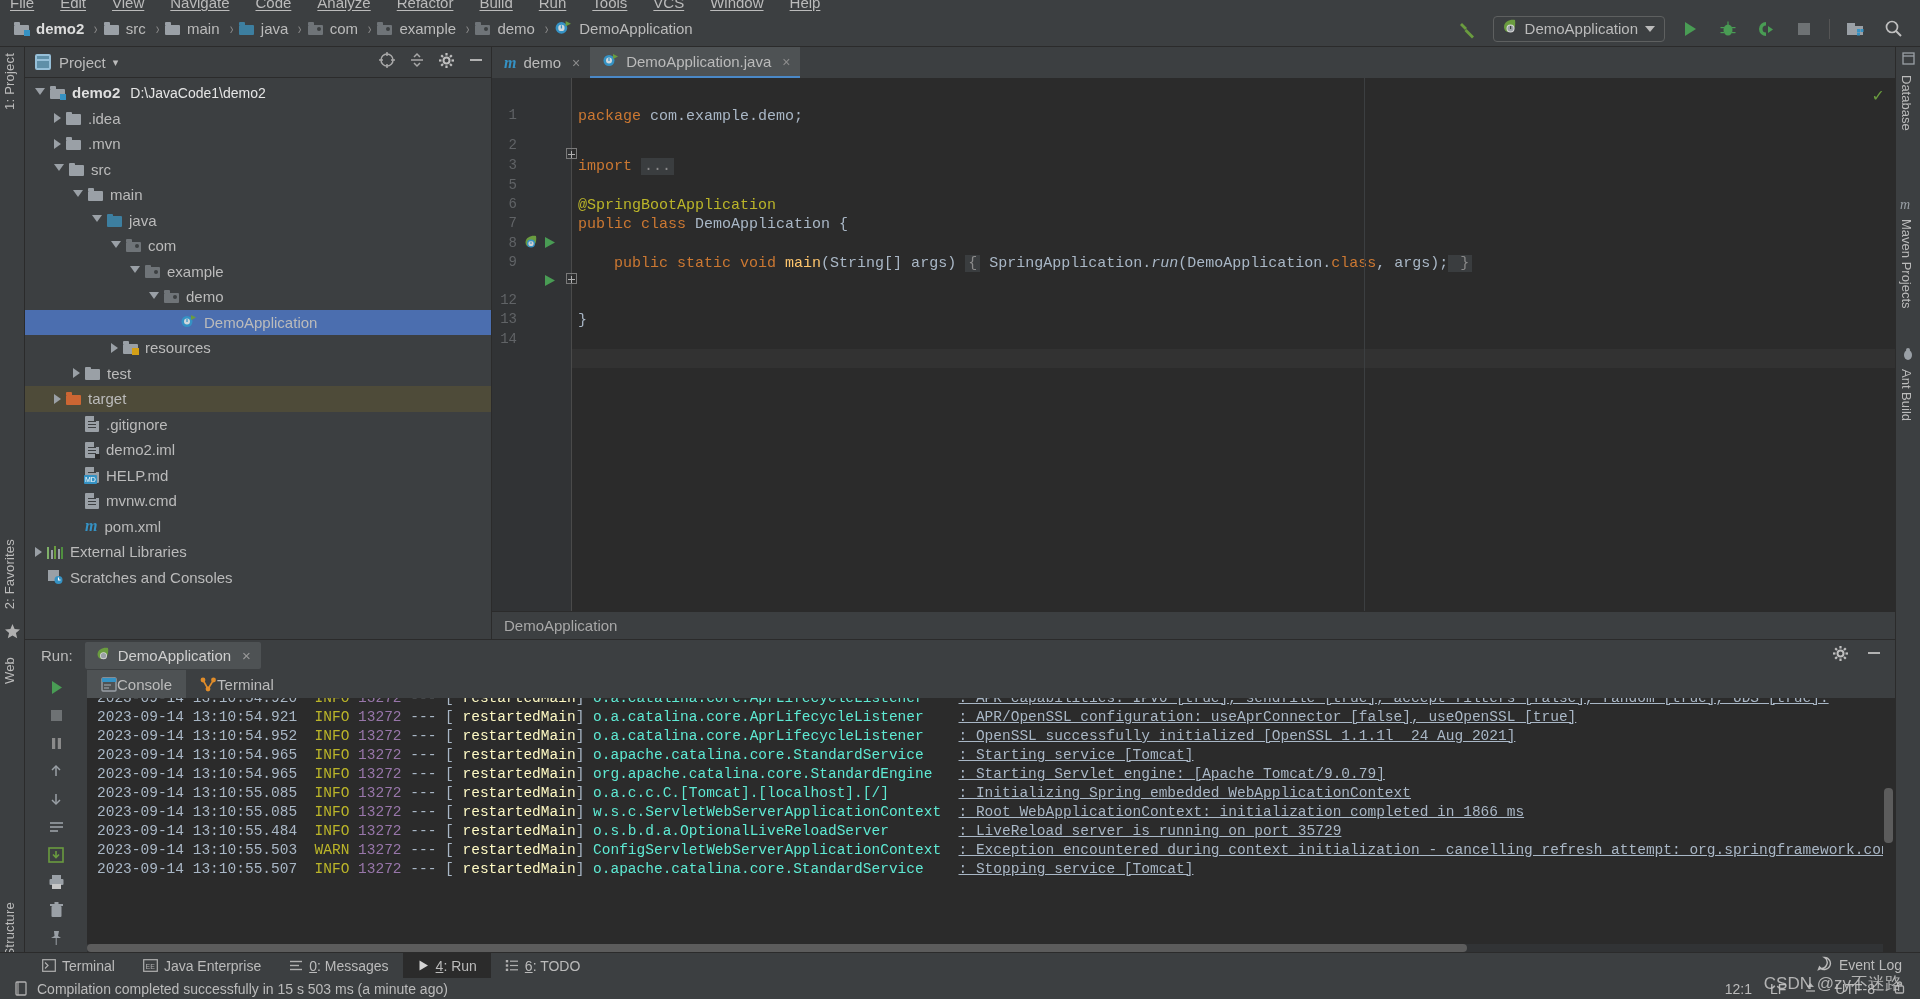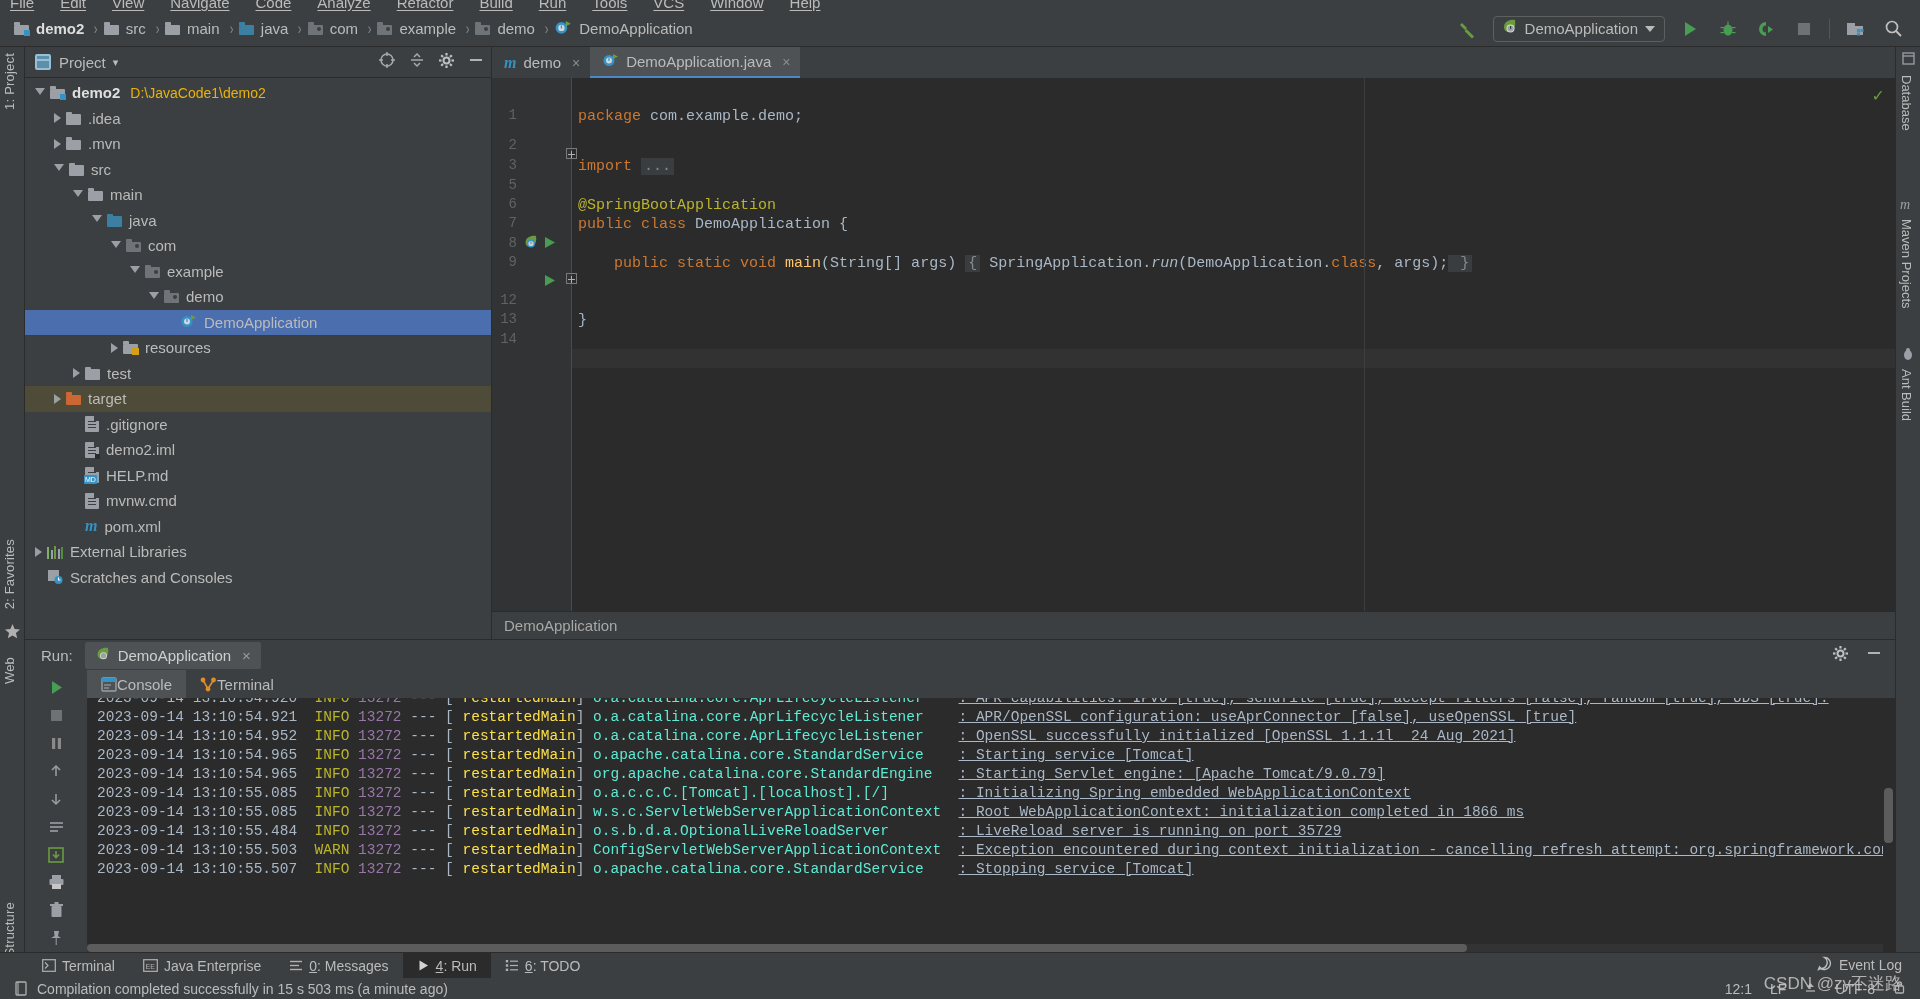--- a/index.html
+++ b/index.html
@@ -104,21 +104,21 @@
     border-top: 5px solid transparent; border-bottom: 5px solid transparent;
     border-left: 7px solid #9aa0a6;
   }
   .tnode .arrow.open {
     border-left: 5px solid transparent; border-right: 5px solid transparent;
     border-top: 7px solid #9aa0a6; margin-top: 2px;
   }
   .tnode .arrow.none { border: none; width: 7px; }
   .tnode .label { margin-left: 7px; }
   .tnode .label.bold { font-weight: bold; color: #dfdfdf; }
-  .tnode .path { margin-left: 10px; color: #eab308; font-size: 14px; }
+  .tnode .path { margin-left: 10px; color: #e5e5e5; font-size: 14px; }
 
   .fileicon { width: 14px; height: 16px; flex: none; position: relative; }
   .fileicon .sheet { position:absolute;inset:0;background:#9aa0a6;border-radius:1px; }
   .fileicon .fold { position:absolute;right:0;top:0;width:5px;height:5px;background:#3c3f41; }
   .fileicon .lines { position:absolute;left:3px;top:5px;width:8px;height:7px;
      background: repeating-linear-gradient(#3c3f41 0 1px, transparent 1px 3px); }
   .md-badge { position:absolute;left:-1px;bottom:-1px;background:#3592c4;color:#fff;font-size:7px;
      line-height:7px;padding:1px 1px;border-radius:1px;font-family:"Liberation Sans",sans-serif; }
   .m-icon { color:#3592c4; font-style: italic; font-weight: bold; font-size: 16px; font-family:"Liberation Serif",serif; }
   .lib-icon { width:16px;height:14px;flex:none;display:flex;gap:1.5px;align-items:flex-end; }
@@ -195,21 +195,21 @@
   }
   .logrow {
     position: absolute; left: 10px; white-space: pre; font-size: 14.5px;
     font-family: "Liberation Mono", monospace; line-height: 19px;
   }
   .lg-time { color: #a9b7c6; }
   .lg-info { color: #bbb529; }
   .lg-warn { color: #bbb529; }
   .lg-pid  { color: #9876aa; }
   .lg-dash { color: #a9b7c6; }
-  .lg-thread { color: #fde047; }
+  .lg-thread { color: #fef9c3; }
   .lg-cls { color: #5eead4; }
   .lg-msg { color: #a9b7c6; text-decoration: underline; }
   .console-scroll {
     position: absolute; right: 2px; top: 90px; width: 9px; height: 55px;
     background: #5c5c5c; border-radius: 4px;
   }
   .console-vscroll-track {
     position: absolute; right: 0; top: 0; bottom: 0; width: 12px; background: #2b2b2b;
   }
   .console-hscroll {

